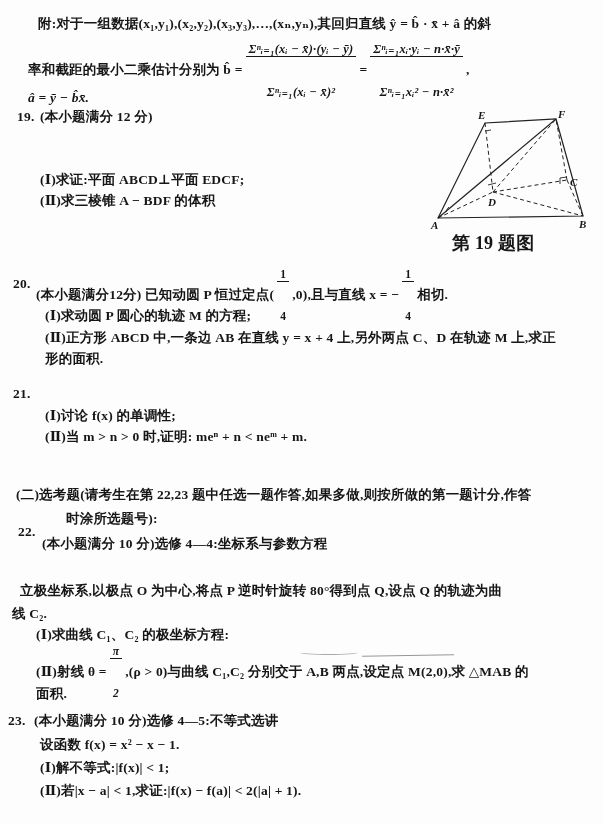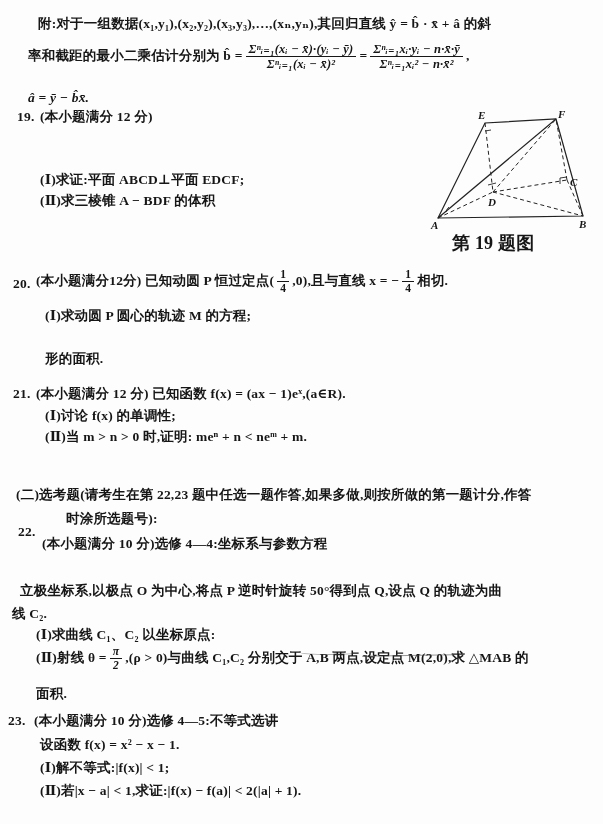--- a/index.html
+++ b/index.html
@@ -6,21 +6,21 @@
   .page{
     position:relative;width:603px;height:824px;background:#fdfdfd;
     font-family:"Liberation Serif","DejaVu Serif","DejaVu Sans",serif;
     color:#161616;font-size:13.5px;font-weight:600;overflow:hidden;
   }
   .line{position:absolute;white-space:nowrap;letter-spacing:.2px;line-height:1.25;}
   .row{display:flex;align-items:center;}
   .frac{display:inline-flex;flex-direction:column;align-items:center;
         vertical-align:middle;margin:0 3px;line-height:1.15;}
   .frac .num{border-bottom:1.3px solid #161616;padding:0 3px;}
-  .frac .den{padding:0 3px;}
+  .frac .den{padding:0 3px;margin-top:28px;}
   .bigfrac{font-size:12.5px;}
   .smallfrac{font-size:11.5px;}
   .it{font-style:italic;}
   svg text{font-family:"Liberation Serif","DejaVu Serif",serif;
            font-size:11px;font-style:italic;font-weight:700;fill:#161616;}
   .strike{position:absolute;background:#444;opacity:.55;height:1.3px;}
   .squiggle{position:absolute;border-bottom:1.5px solid #444;opacity:.45;
             border-radius:50%;height:4px;}
 </style>
 </head>
@@ -87,35 +87,35 @@
       <span class="den">4</span>
     </span>
     <span>,0),且与直线 x = −</span>
     <span class="frac smallfrac">
       <span class="num">1</span>
       <span class="den">4</span>
     </span>
     <span>相切.</span>
   </div>
   <div class="line" style="top:308px;left:45px">(Ⅰ)求动圆 P 圆心的轨迹 M 的方程;</div>
+  <div class="line" style="top:330px;left:45px">(Ⅱ)正方形 ABCD 中,一条边 AB 在直线 y = x + 4 上,另外两点 C、D 在轨迹 M 上,求正</div>
   <div class="line" style="top:351px;left:45px">形的面积.</div>
 
   <div class="line" style="top:386px;left:13px">21.</div>
-  <div class="line" style="top:386px;left:36px">(本小题满分 12 分)  已知函数 f(x) = (ax − 1)eˣ,(a∈R).</div>
   <div class="line" style="top:408px;left:45px">(Ⅰ)讨论 f(x) 的单调性;</div>
   <div class="line" style="top:429px;left:45px">(Ⅱ)当 m &gt; n &gt; 0 时,证明: meⁿ + n &lt; neᵐ + m.</div>
 
   <div class="line" style="top:487px;left:16px">(二)选考题(请考生在第 22,23 题中任选一题作答,如果多做,则按所做的第一题计分,作答</div>
   <div class="line" style="top:511px;left:66px">时涂所选题号):</div>
 
   <div class="line" style="top:524px;left:18px">22.</div>
   <div class="line" style="top:536px;left:42px">(本小题满分 10 分)选修 4—4:坐标系与参数方程</div>
-  <div class="line" style="top:583px;left:20px">立极坐标系,以极点 O 为中心,将点 P 逆时针旋转 50°得到点 Q,设点 Q 的轨迹为曲</div>
+  <div class="line" style="top:583px;left:20px">立极坐标系,以极点 O 为中心,将点 P 逆时针旋转 80°得到点 Q,设点 Q 的轨迹为曲</div>
   <div class="line" style="top:606px;left:12px">线 C₂.</div>
-  <div class="line" style="top:627px;left:36px">(Ⅰ)求曲线 C₁、C₂ 以坐标原点:</div>
+  <div class="line" style="top:627px;left:36px">(Ⅰ)求曲线 C₁、C₂ 的极坐标方程:</div>
   <div class="line row" style="top:645px;left:36px">
     <span>(Ⅱ)射线 θ =</span>
     <span class="frac smallfrac it">
       <span class="num">π</span>
       <span class="den">2</span>
     </span>
     <span>,(ρ &gt; 0)与曲线 C₁,C₂ 分别交于 A,B 两点,设定点 M(2,0),求 △MAB 的</span>
   </div>
   <div class="line" style="top:686px;left:36px">面积.</div>
 

